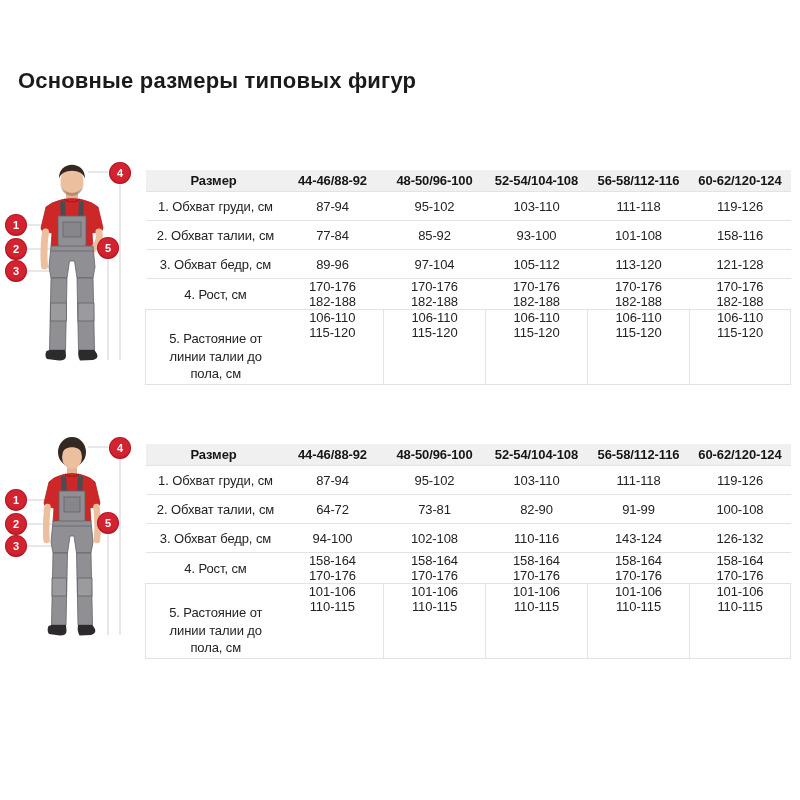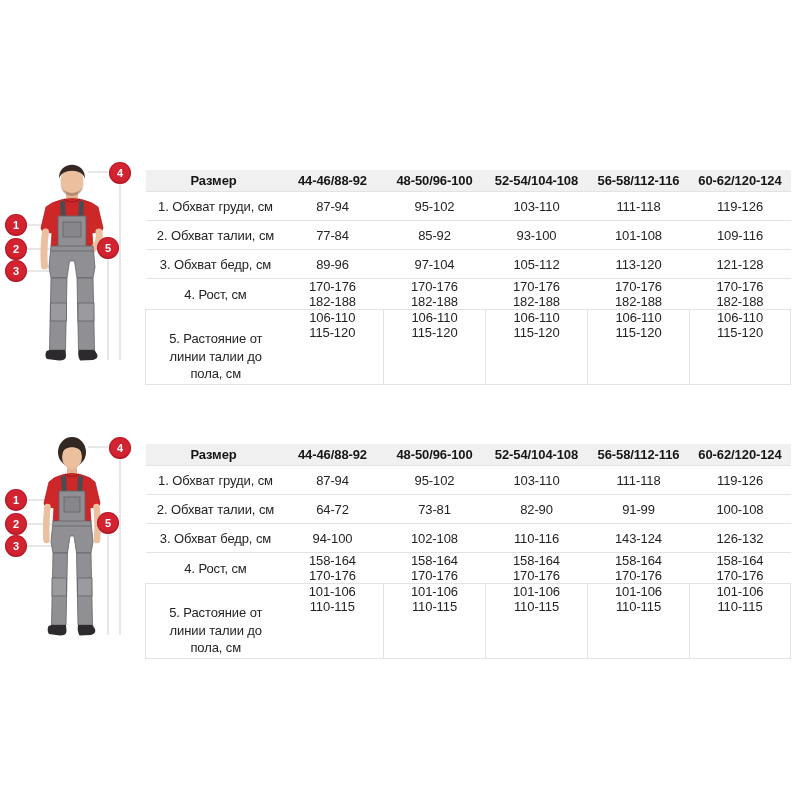--- a/index.html
+++ b/index.html
@@ -33,20 +33,21 @@
                  border-left:1px solid #e3e3e3;}
   .size-table tbody tr:last-child td.val + td.val{border-left:1px solid #e3e3e3;}
   .size-table tbody tr:last-child td.val:last-child{border-right:1px solid #e3e3e3;}
   .size-table td.dbl span{display:inline-block;margin:0 6px;}
 </style>
 </head>
 <body>
 
 <div class="page">
 
+  <h1 class="title">Основные размеры типовых фигур</h1>
 
   <div class="figure-area" id="fig-men">
     <svg class="figure-svg" width="145" height="225" viewBox="0 0 145 225">
 
       <g stroke="#cfcfcf" stroke-width="1" fill="none">
         <path d="M88 27 H108"></path>
           <path d="M120 39 V215"></path>
           <path d="M108 114 V215"></path>
         <path d="M27 80 H58"></path>
           <path d="M27 104 H52"></path>
@@ -152,21 +153,21 @@
           <td class="val">103-110</td>
           <td class="val">111-118</td>
           <td class="val">119-126</td>
         </tr>
         <tr>
           <td class="lbl">2. Обхват талии, см</td>
           <td class="val">77-84</td>
           <td class="val">85-92</td>
           <td class="val">93-100</td>
           <td class="val">101-108</td>
-          <td class="val">109-116</td>
+          <td class="val">158-116</td>
         </tr>
         <tr>
           <td class="lbl">3. Обхват бедр, см</td>
           <td class="val">89-96</td>
           <td class="val">97-104</td>
           <td class="val">105-112</td>
           <td class="val">113-120</td>
           <td class="val">121-128</td>
         </tr>
         <tr>

